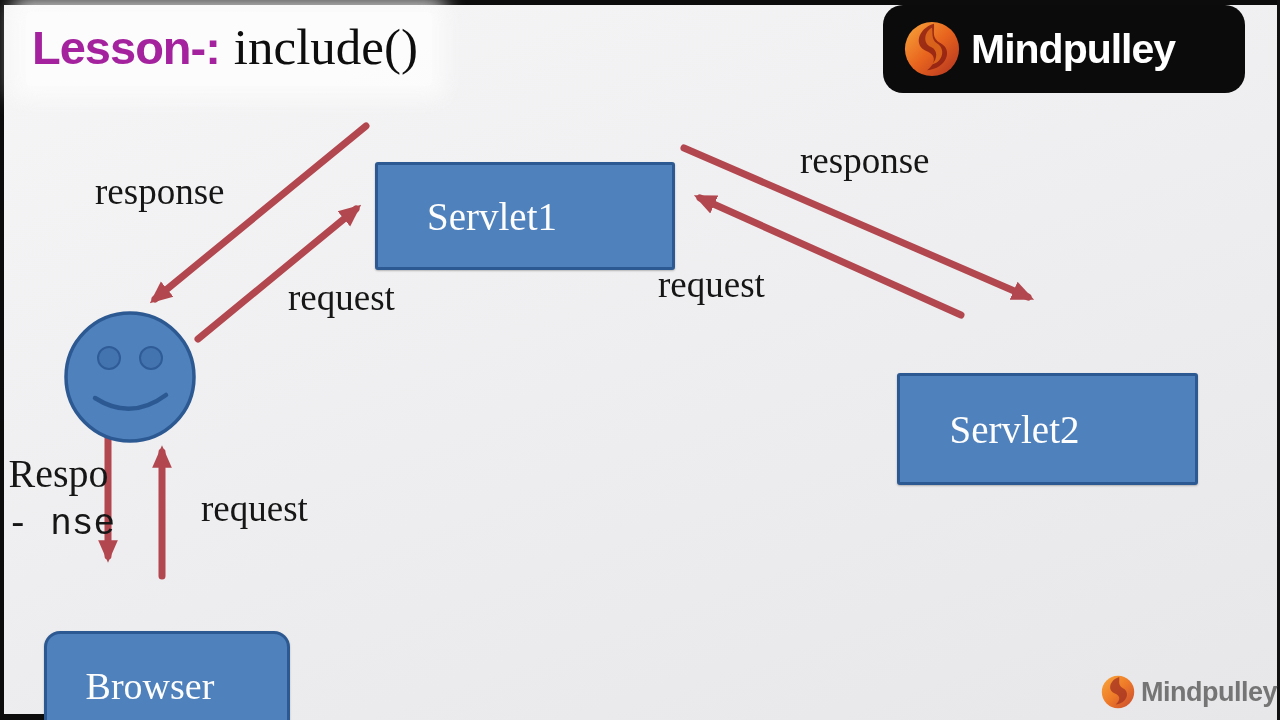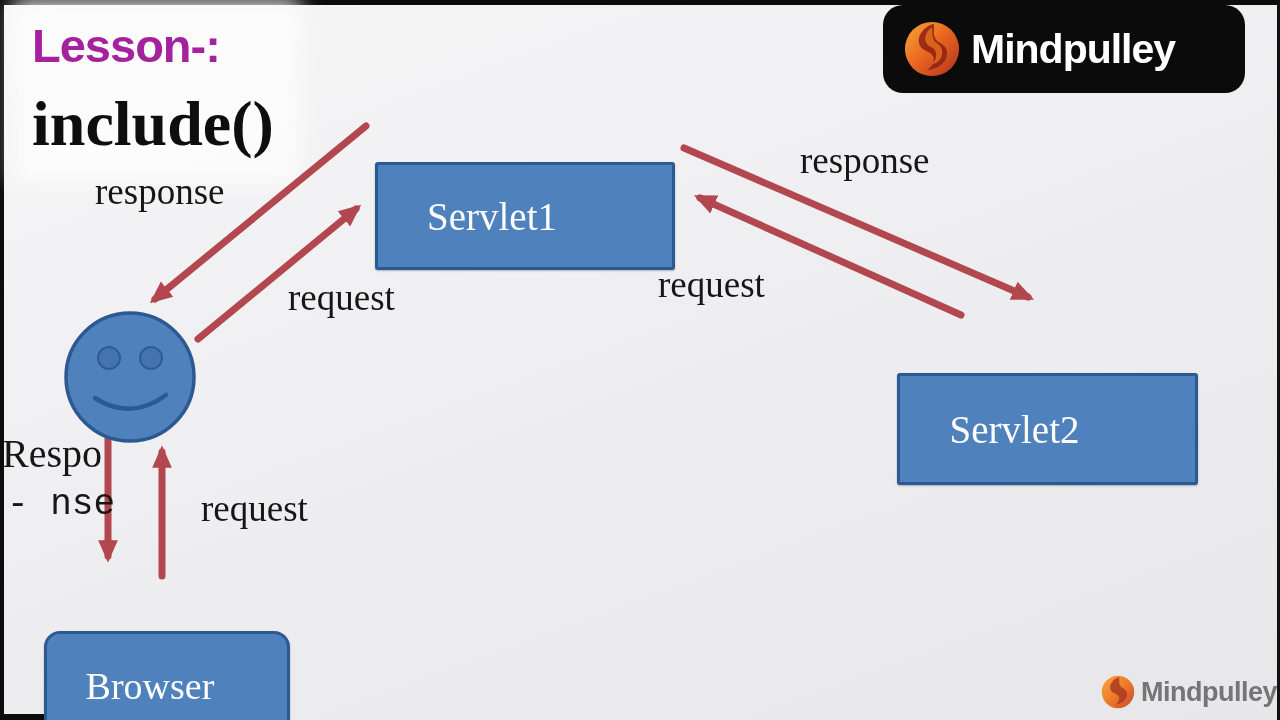--- a/index.html
+++ b/index.html
@@ -11,24 +11,24 @@
   
   .frame-top{position:absolute;left:0;top:0;width:1280px;height:5px;background:#0c0c0c;}
   .frame-left{position:absolute;left:0;top:0;width:4px;height:714px;background:#0c0c0c;}
   .frame-right{position:absolute;right:0;top:0;width:3px;height:720px;background:#111;}
   .frame-bottom-left{position:absolute;left:0;top:714px;width:88px;height:6px;background:#0c0c0c;}
 
   
   .title{
     position:absolute;left:26px;top:12px;display:flex;align-items:baseline;gap:14px;
     padding:6px 14px 10px 6px;background:rgba(253,253,253,.85);
-    box-shadow:0 0 20px 14px rgba(253,253,253,.8);border-radius:4px;flex-direction:column;
+    box-shadow:0 0 20px 14px rgba(253,253,253,.8);border-radius:4px;
   }
   .title .lesson{font-size:47px;font-weight:bold;color:#a5229e;letter-spacing:-1px;}
-  .title .topic{font-family:"Liberation Serif",serif;font-size:64px;font-weight:bold;color:#0e0e0e;}
+  .title .topic{font-family:"Liberation Serif",serif;font-size:51px;font-weight:normal;color:#0e0e0e;}
 
   
   .logo{
     position:absolute;left:883px;top:5px;width:362px;height:88px;border-radius:20px;
     background:#0b0b0b;display:flex;align-items:center;padding-left:20px;box-sizing:border-box;
   }
   .logo .brand-text{color:#fff;font-size:41px;font-weight:bold;letter-spacing:-1px;margin-left:10px;}
 
   
   .node{
@@ -41,21 +41,21 @@
   .node-servlet1{left:375px;top:114px;width:300px;height:108px;font-size:39px;padding-right:66px;border-radius:3px;}
   .node-servlet2{left:897px;top:325px;width:301px;height:112px;font-size:39px;padding-right:66px;border-radius:3px;align-items:center;}
   .node-browser{left:44px;top:583px;width:246px;height:109px;font-size:38px;padding-right:34px;border-radius:16px;}
 
   
   .edge-label{position:absolute;font-family:"Liberation Serif",serif;font-size:37px;color:#161616;white-space:nowrap;}
   .lbl-response-left{left:95px;top:170px;}
   .lbl-request-left{left:288px;top:276px;}
   .lbl-response-right{left:800px;top:139px;}
   .lbl-request-right{left:658px;top:263px;}
-  .lbl-response-bottom{left:2px;top:428px;line-height:51px;}
+  .lbl-response-bottom{left:2px;top:448px;line-height:51px;text-align:center;}
   .lbl-response-bottom .line1{font-family:"Liberation Serif",serif;font-size:40px;display:block;}
   .lbl-response-bottom .line2{font-family:Liberation Mono, monospace;font-size:36px;display:block;margin-left:5px;}
   .lbl-request-bottom{left:201px;top:487px;}
 
   .overlay{position:absolute;left:0;top:0;width:1280px;height:720px;}
 
   
   .watermark{position:absolute;left:1100px;top:674px;display:flex;align-items:center;gap:5px;}
   .watermark .wm-text{font-size:27px;font-weight:bold;color:#757575;letter-spacing:-0.5px;}
 </style>

